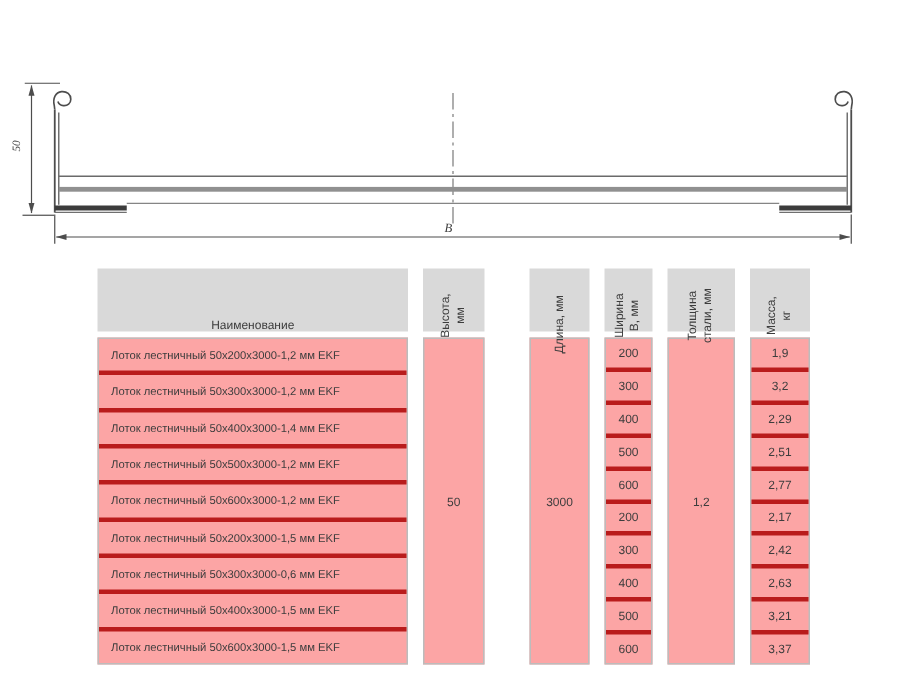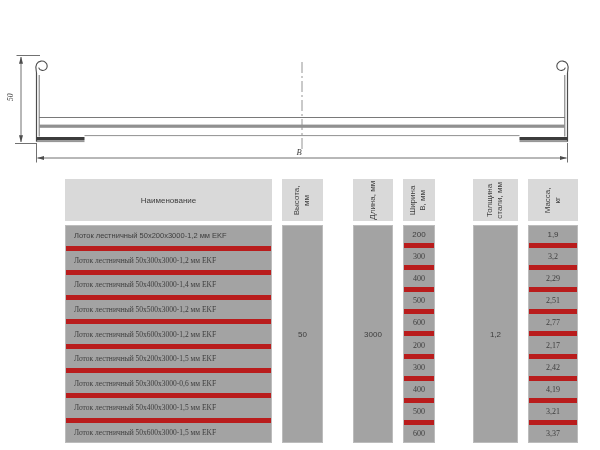--- a/index.html
+++ b/index.html
@@ -6,30 +6,30 @@
   .page{position:relative;width:600px;height:450px;background:#ffffff;overflow:hidden;
         font-family:"Liberation Sans",sans-serif;color:#3d3d3d;}
   .drawing-wrap{position:absolute;top:0;left:0;width:600px;height:178px;}
   
   .spec-table{position:absolute;left:65px;top:179px;display:flex;gap:10px;}
   .col{display:flex;flex-direction:column;}
   .col-name{width:207px;}
   .col-height{width:41px;}
   .col-length{width:40px;margin-left:20px;}
   .col-width{width:32px;}
-  .col-thickness{width:45px;margin-left:28px;}
-  .col-mass{width:50px;border-radius:10px;}
-  .hdr{height:42px;background:#d9d9d9;display:flex;align-items:center;justify-content:center;
+  .col-thickness{width:45px;}
+  .col-mass{width:40px;border-radius:10px;}
+  .hdr{height:42px;background:#d9d9d9;display:flex;align-items:flex-end;justify-content:center;
        font-size:8px;color:#3d3d3d;box-sizing:border-box;}
   .rot{transform:rotate(-90deg);white-space:pre-line;text-align:center;line-height:1.3;}
   .body{margin-top:4px;height:218px;box-sizing:border-box;border:1px solid #bcbcbc;
-        display:flex;flex-direction:column;background:#a3a3a3;}
+        display:flex;flex-direction:column;background:#fca5a5;}
   .cell{flex:1;display:flex;align-items:center;justify-content:center;
         font-size:8px;color:#3d3d3d;box-sizing:border-box;min-height:0;}
-  .cell:not(:first-child){border-top:5px solid #b91c1c;font-family:Liberation Serif, serif;}
+  .cell:not(:first-child){border-top:3px solid #b91c1c;}
   .name-cell{justify-content:flex-start;padding-left:8px;font-size:7.5px;
              white-space:nowrap;overflow:hidden;}
 </style>
 </head>
 <body>
 
 <div class="page">
 
   <div class="drawing-wrap">
     <svg width="600" height="178" viewBox="0 0 600 178">
@@ -155,20 +155,20 @@
 кг</span>
       </div>
       <div class="body">
           <div class="cell">1,9</div>
           <div class="cell">3,2</div>
           <div class="cell">2,29</div>
           <div class="cell">2,51</div>
           <div class="cell">2,77</div>
           <div class="cell">2,17</div>
           <div class="cell">2,42</div>
-          <div class="cell">4,19</div>
+          <div class="cell">2,63</div>
           <div class="cell">3,21</div>
           <div class="cell">3,37</div>
         </div>
     </div>
 
   </div>
 </div>
 
 </body></html>

